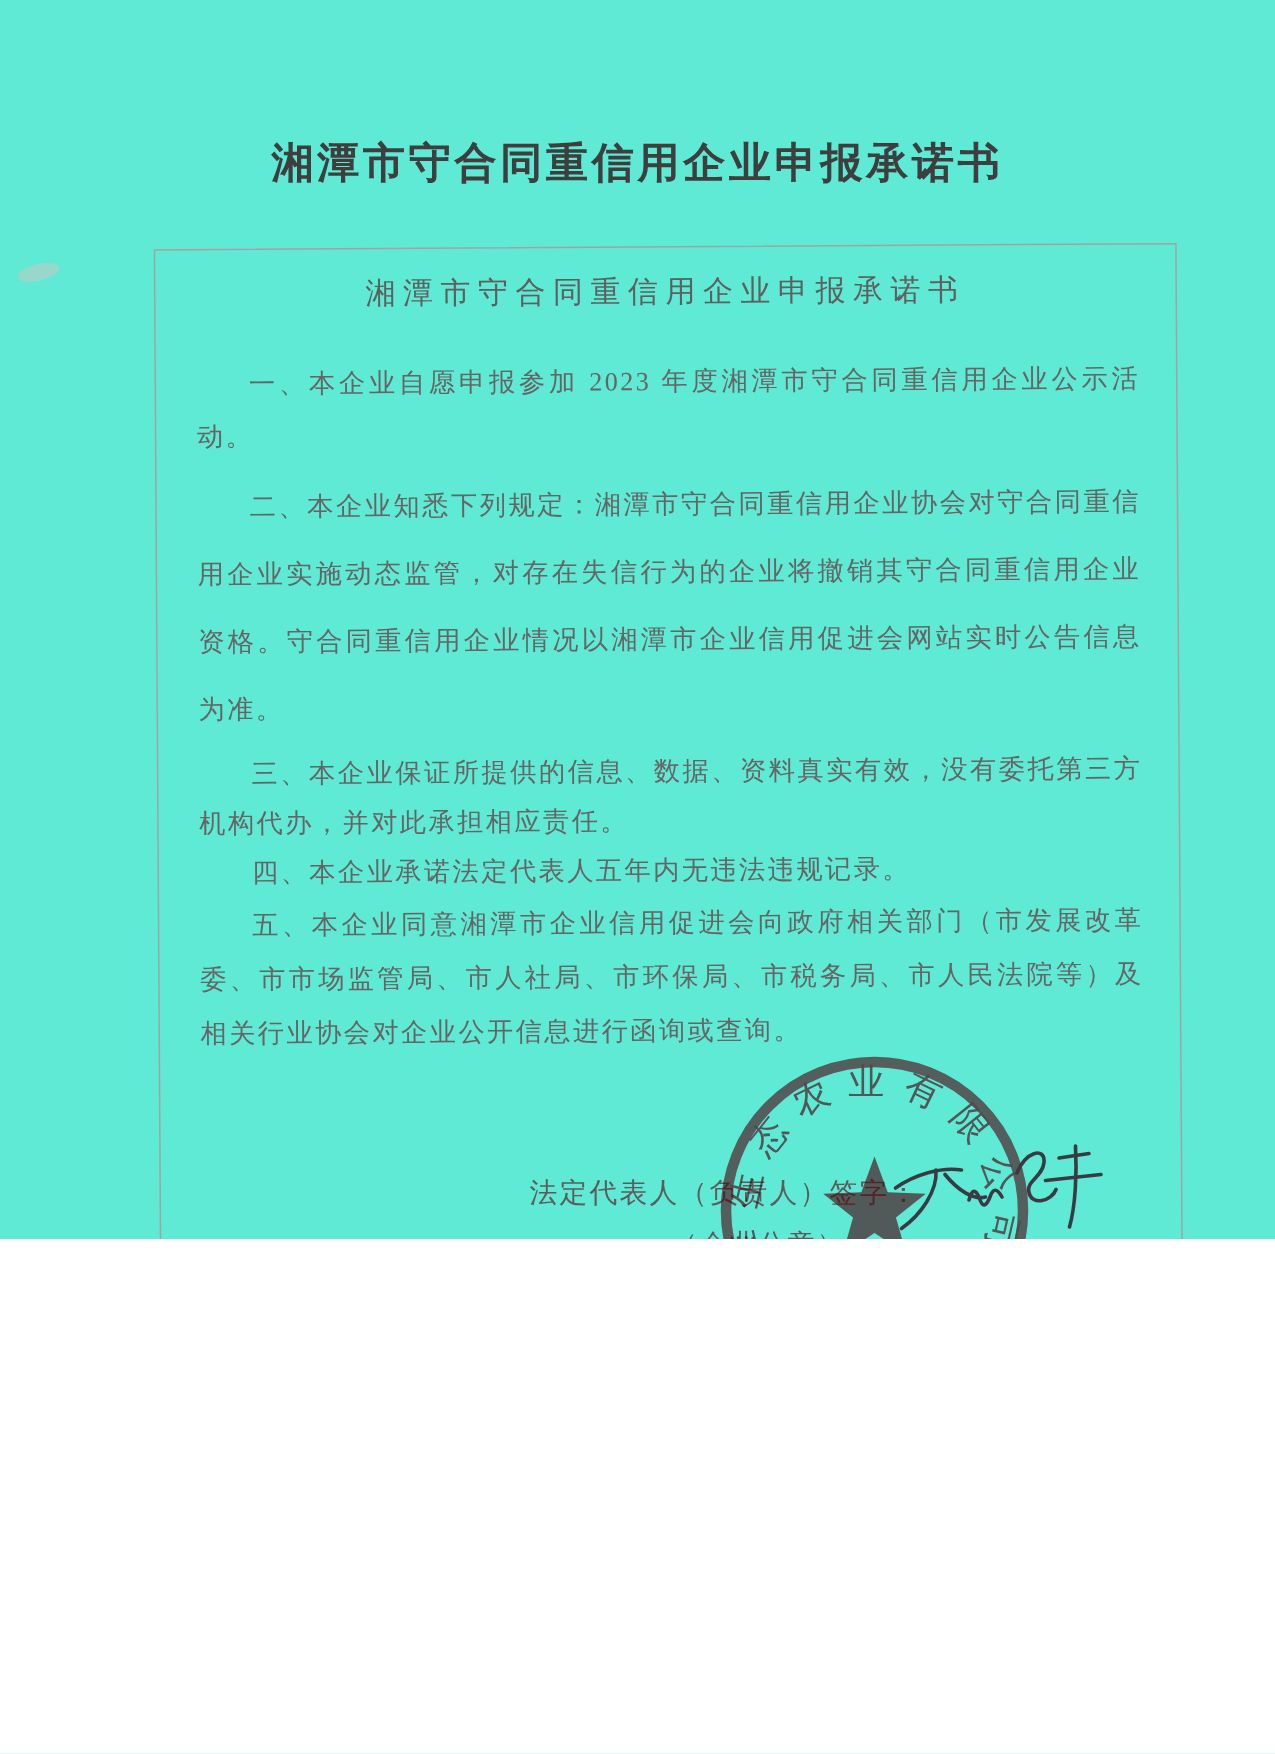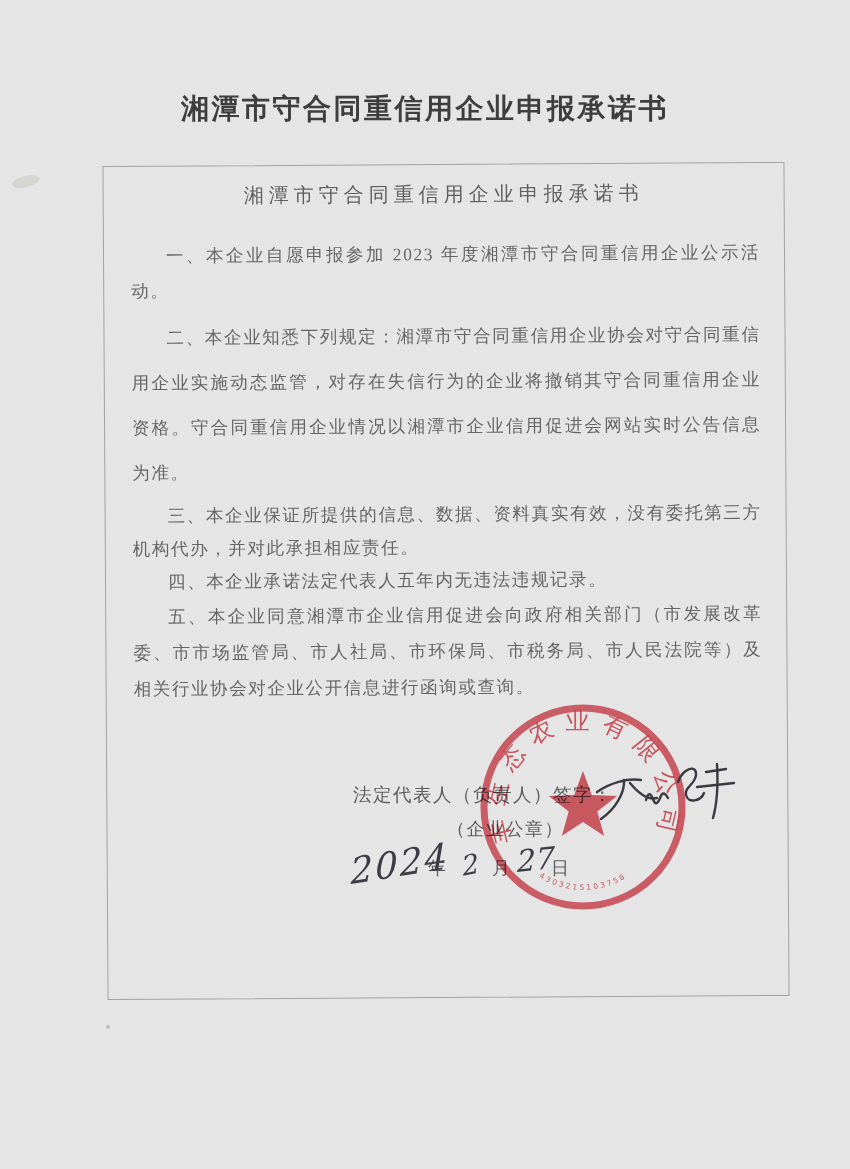--- a/index.html
+++ b/index.html
@@ -1,17 +1,17 @@
 <!DOCTYPE html>
 <html><head>
 <meta charset="utf-8">
 <style>
   html,body{margin:0;padding:0;background:#ffffff;}
   .page{
-    position:relative;width:850px;height:1169px;background:#e5e5e5;
+    position:relative;width:850px;height:826px;background:#5eead4;
     overflow:hidden;font-family:"Liberation Serif",serif;
   }
   .main-title{
     position:absolute;top:90px;left:0;width:100%;text-align:center;
     font-size:28px;font-weight:bold;letter-spacing:2.5px;color:#3e3e3e;
   }
   .doc-box{
     position:absolute;left:105px;top:164px;width:680px;height:832px;
     border:1px solid #a3a3a3;transform:rotate(-0.35deg);background:transparent;
   }

